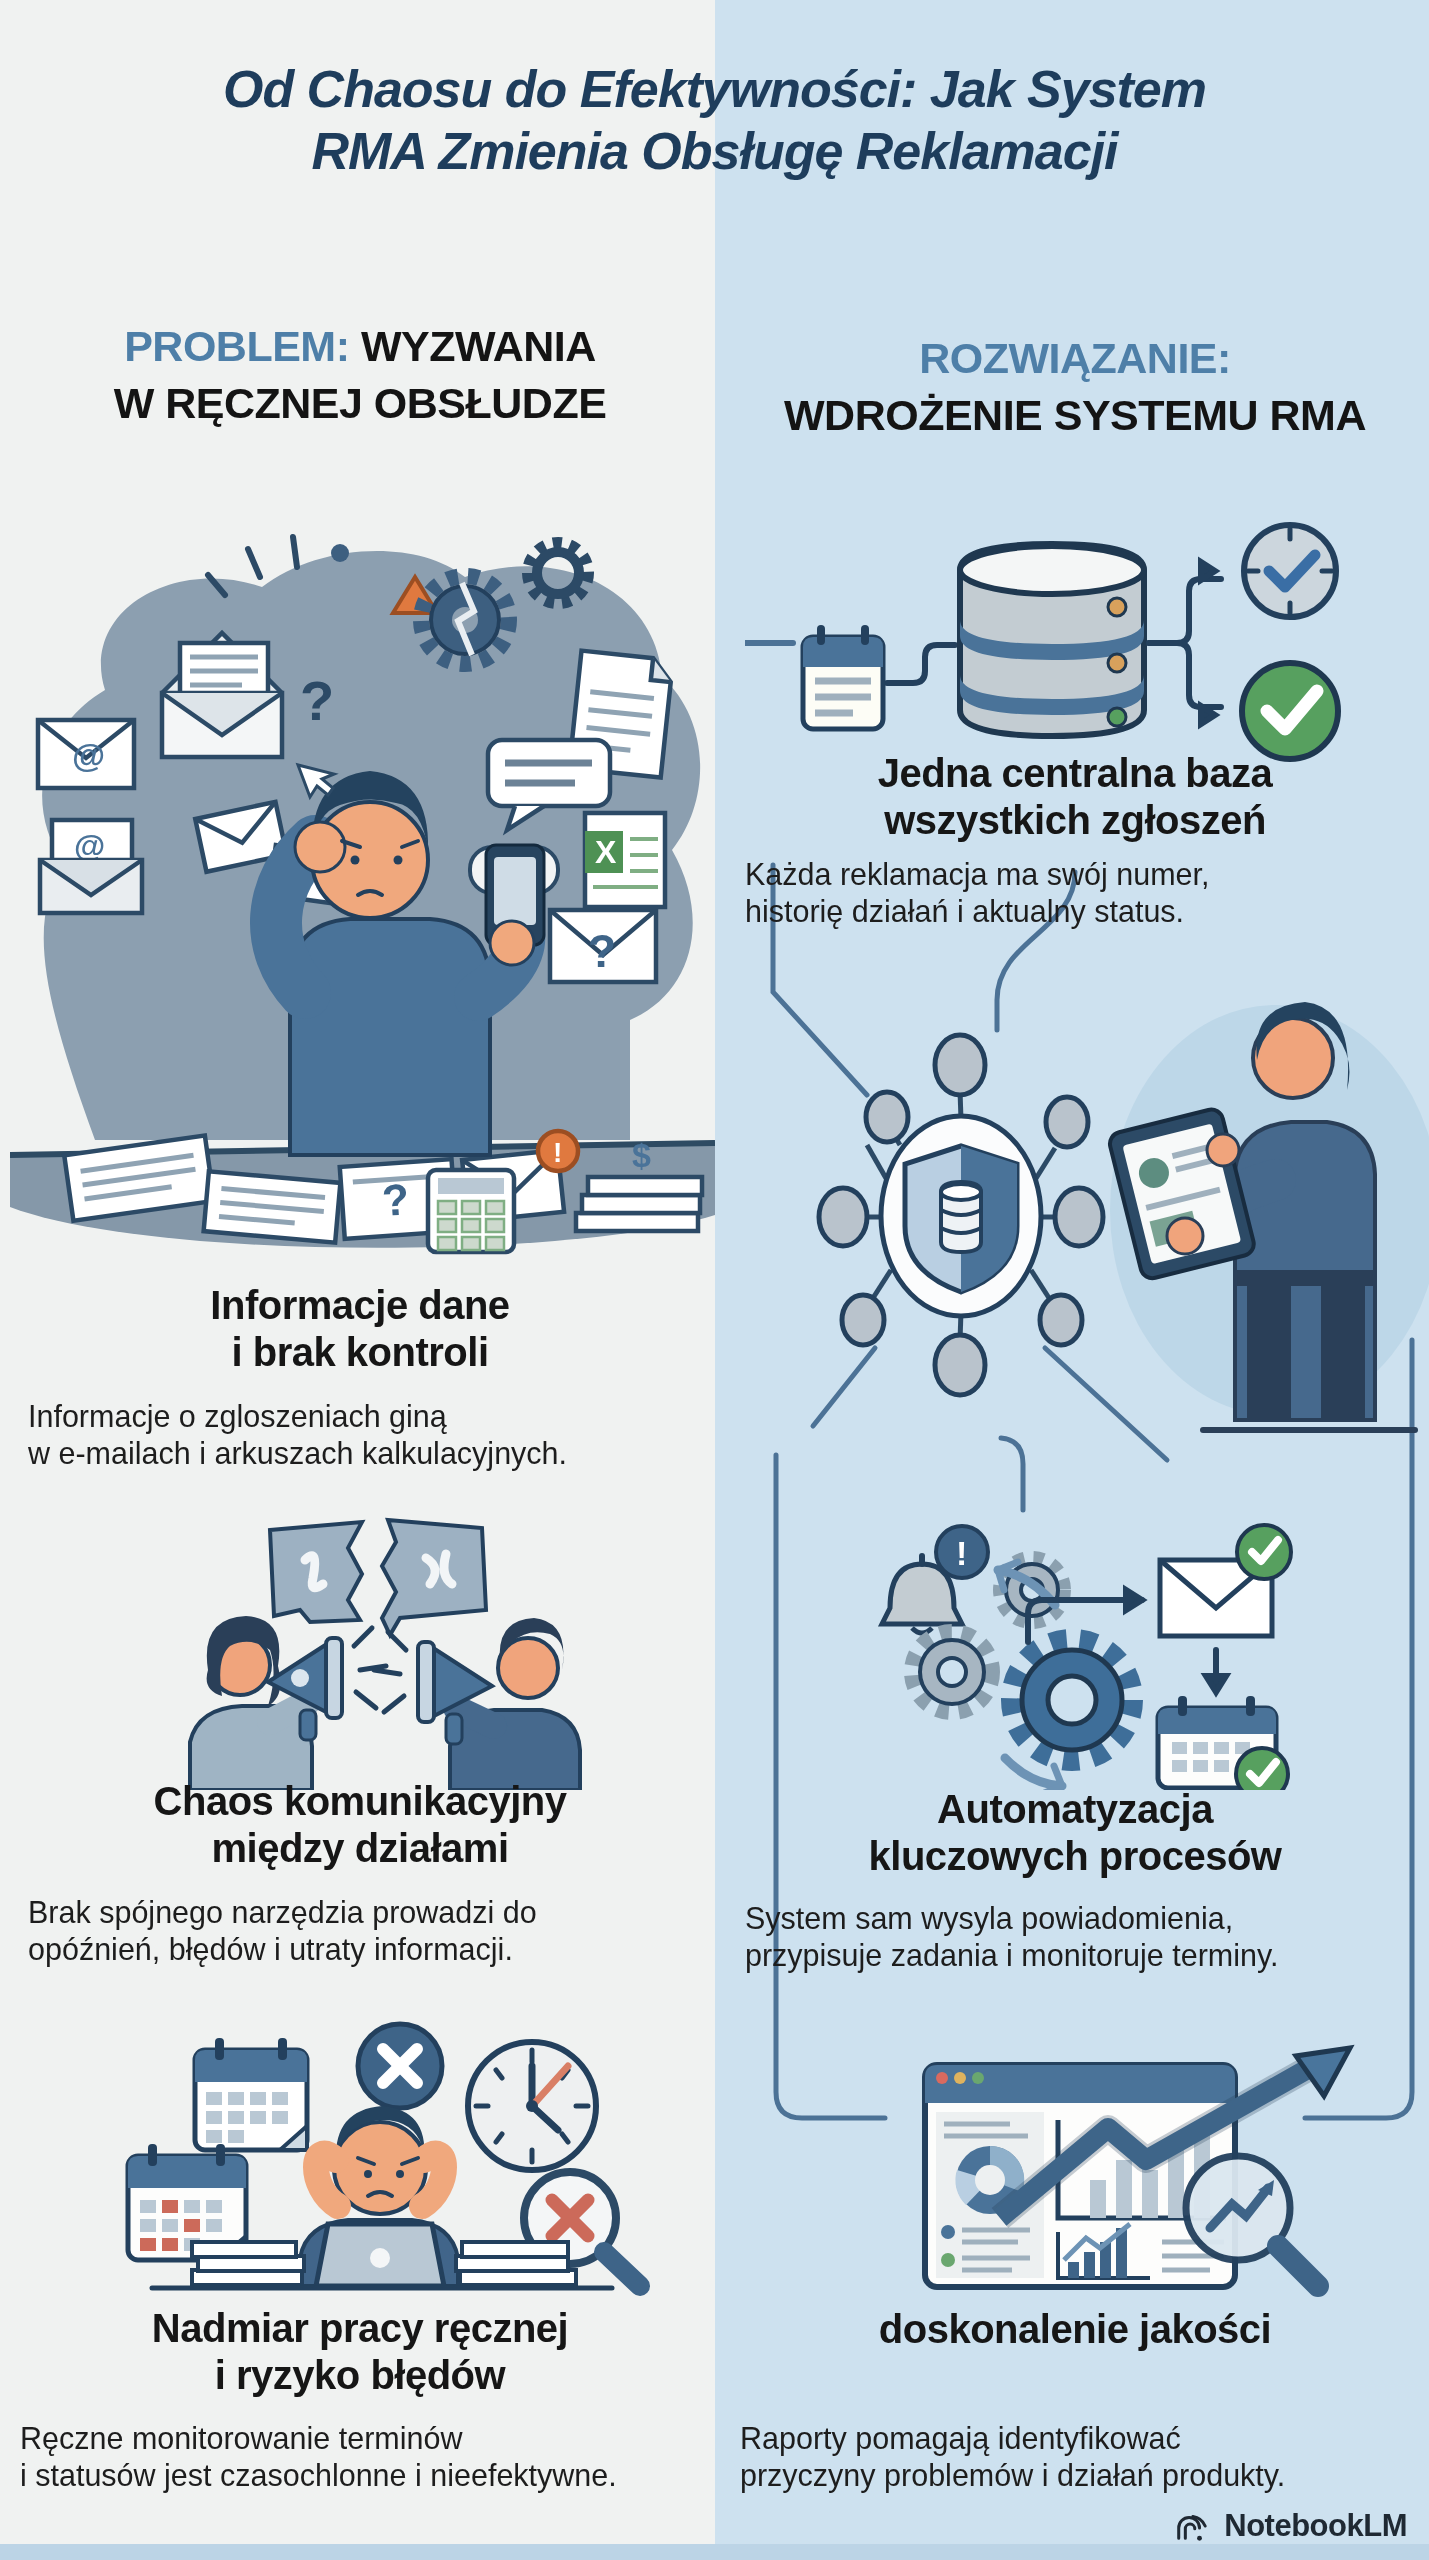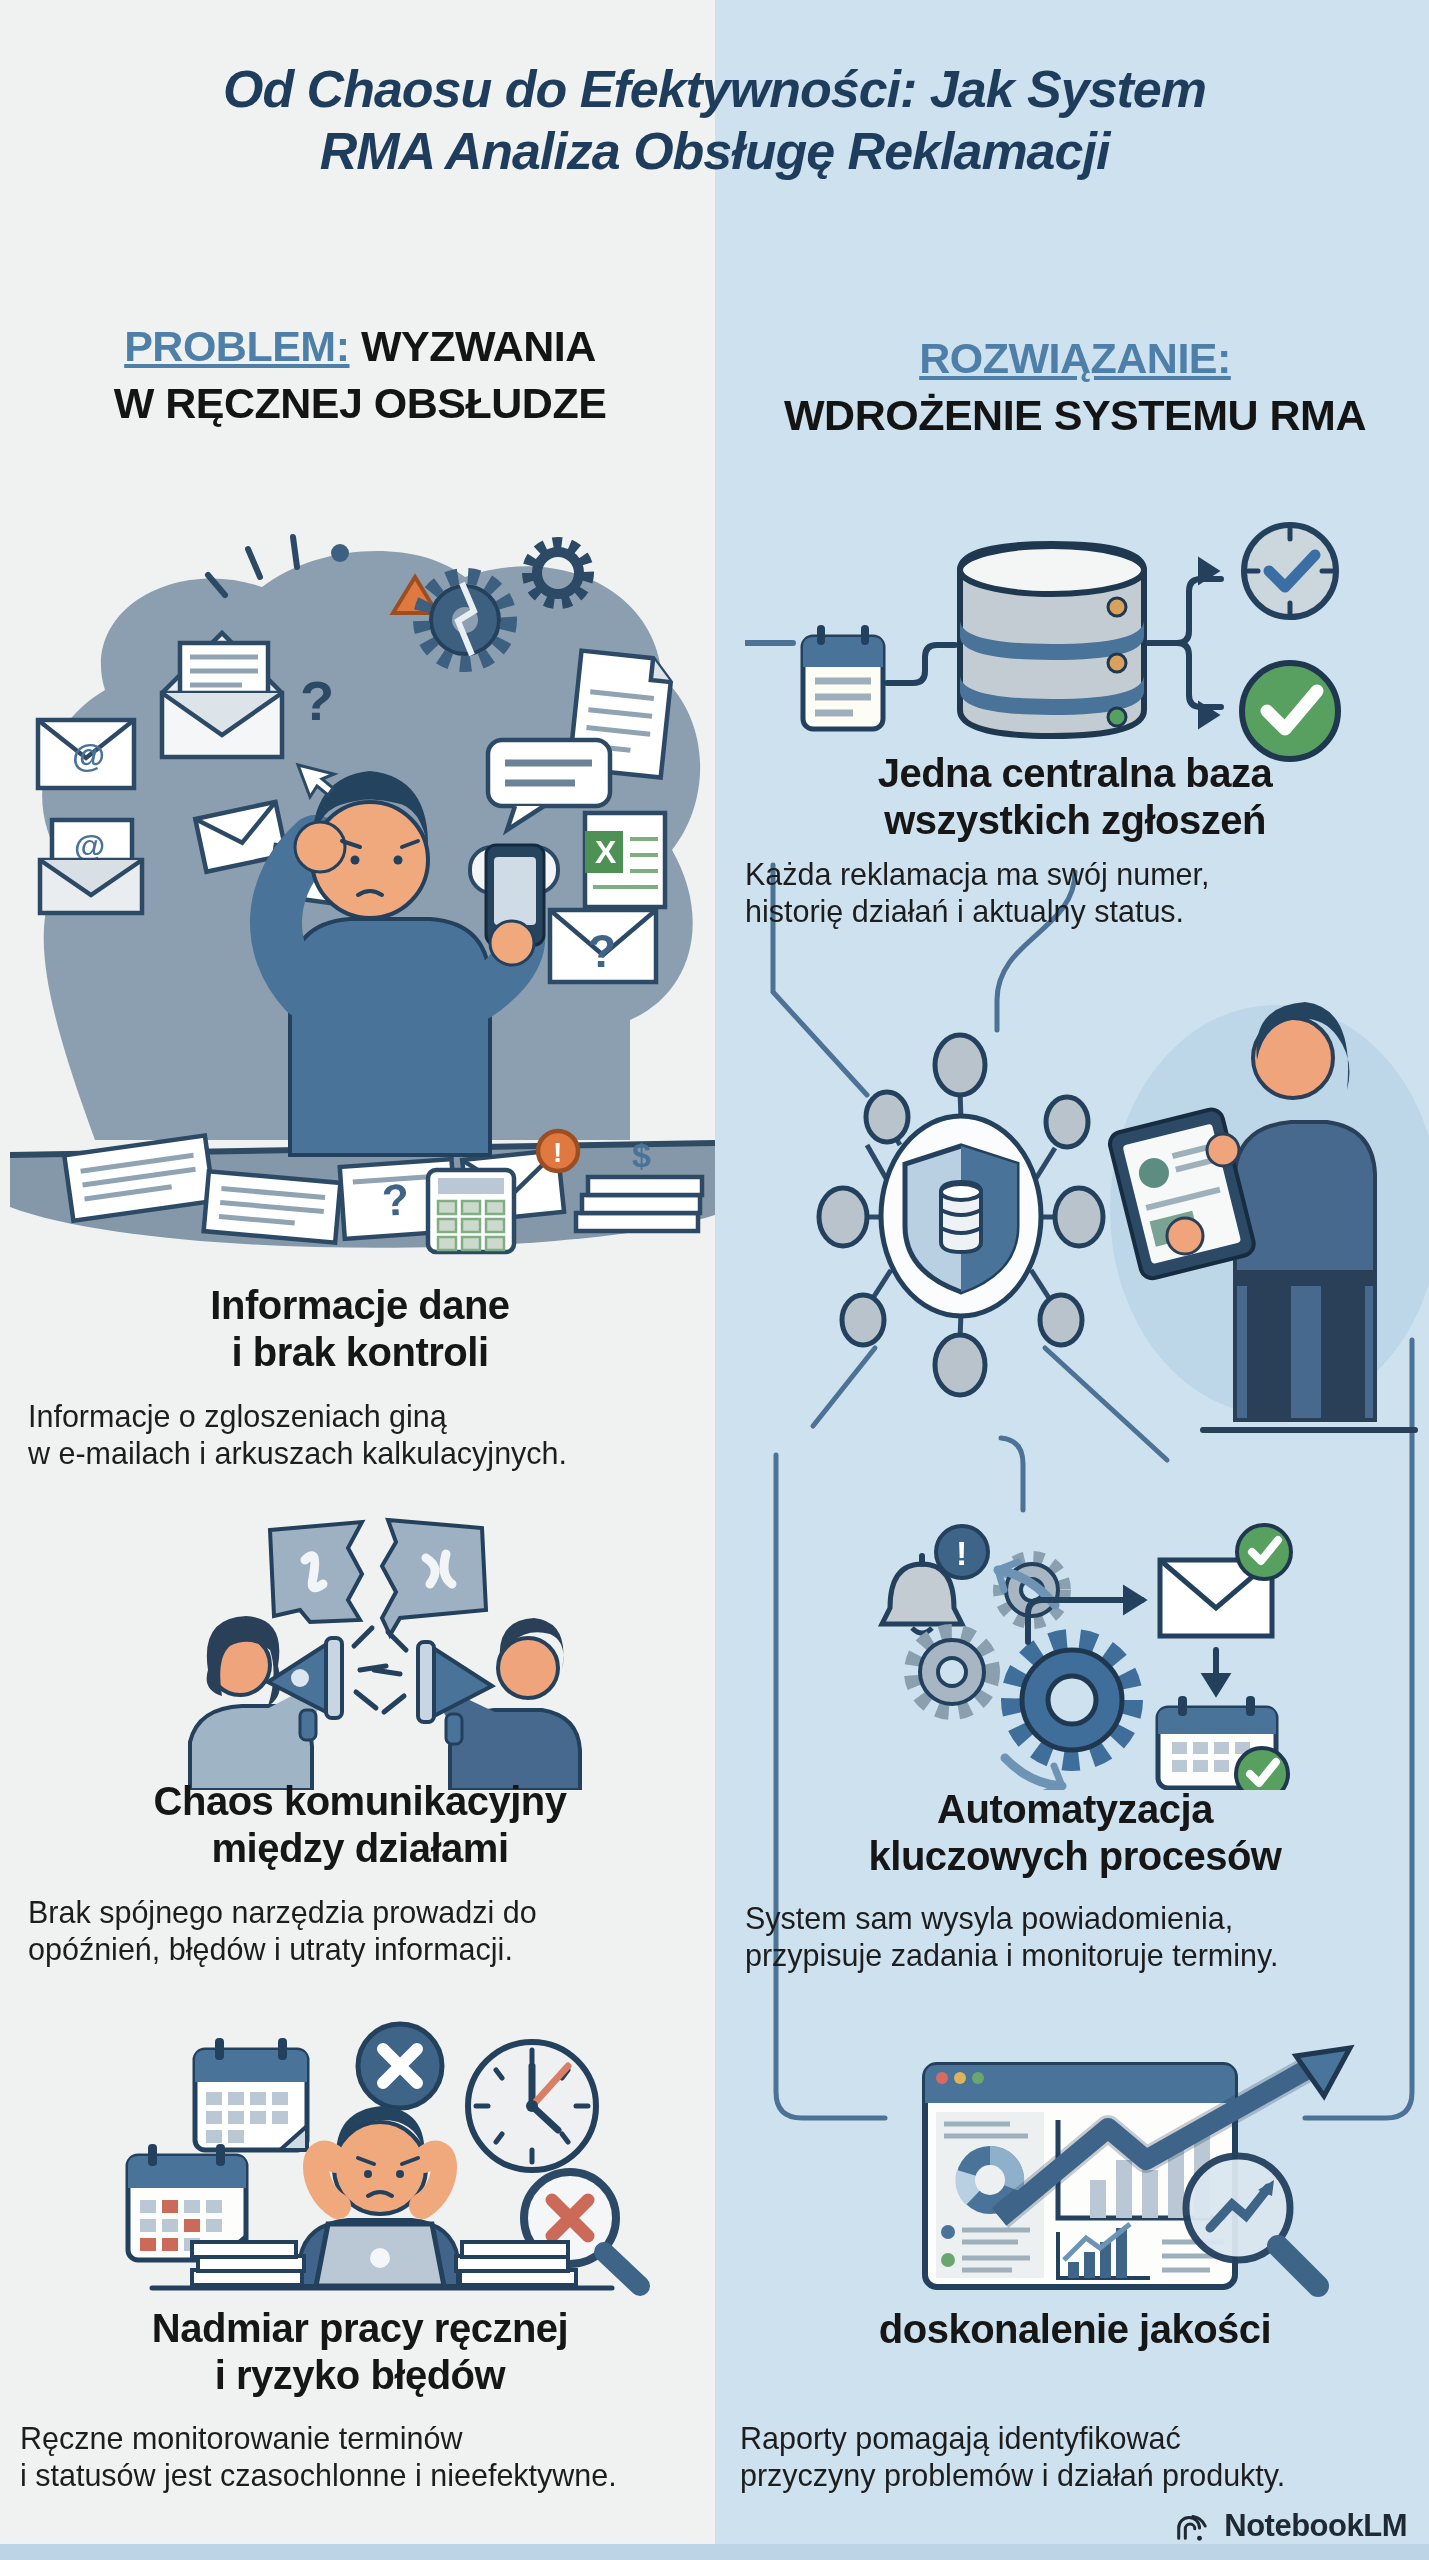--- a/index.html
+++ b/index.html
@@ -9,21 +9,21 @@
   html,body{margin:0;padding:0;}
   body{width:1429px;height:2560px;position:relative;overflow:hidden;
        background:var(--bg-left);font-family:"Liberation Sans",sans-serif;color:var(--ink);}
   .abs{position:absolute;}
   #bg-right{left:715px;top:0;width:714px;height:2560px;background:var(--bg-right);}
   #bg-bottom{left:0;top:2544px;width:1429px;height:16px;background:#bcd4e6;}
   #main-title{left:0;top:58px;width:1429px;text-align:center;font-weight:700;
               font-size:52px;line-height:1.2;color:var(--title-navy);letter-spacing:-1px;font-style:italic;}
   .col-header{text-align:center;font-weight:700;font-size:43px;line-height:1.32;
               color:#141414;letter-spacing:-.5px;}
-  .col-header .acc{color:var(--accent);text-decoration:underline;}
+  .col-header .acc{color:var(--accent);}
   .sec-title{text-align:center;font-weight:700;font-size:40px;line-height:1.18;
              color:#161616;letter-spacing:-.5px;}
   .sec-body{text-align:left;font-weight:400;font-size:30.5px;line-height:1.2;color:#1d1d1d;}
   svg{display:block;}
   #footer-brand{right:22px;top:2508px;display:flex;align-items:center;gap:16px;
                 font-weight:700;font-size:31px;color:#1f2933;letter-spacing:-.5px;}
 </style>
 </head>
 <body>
 
@@ -37,21 +37,21 @@
     <path d="M160,648 L98,726"></path>
     <path d="M330,648 L452,760"></path>
     <path d="M286,738 Q308,740 308,764 V810"></path>
     <path d="M61,755 V1392 Q61,1418 87,1418 H170"></path>
     <path d="M697,640 V1392 Q697,1418 671,1418 H590"></path>
   </g>
 </svg>
 
 <div class="abs" id="main-title">
   <div>Od Chaosu do Efektywności: Jak System</div>
-  <div>RMA Analiza Obsługę Reklamacji</div>
+  <div>RMA Zmienia Obsługę Reklamacji</div>
 </div>
 
 <div class="abs col-header" style="left:35px;top:318px;width:650px">
   <div><span class="acc">PROBLEM:</span><span> WYZWANIA</span></div>
   <div>W RĘCZNEJ OBSŁUDZE</div>
 </div>
 
 <div class="abs col-header" style="left:745px;top:330px;width:660px">
   <div class="acc">ROZWIĄZANIE:</div>
   <div>WDROŻENIE SYSTEMU RMA</div>

